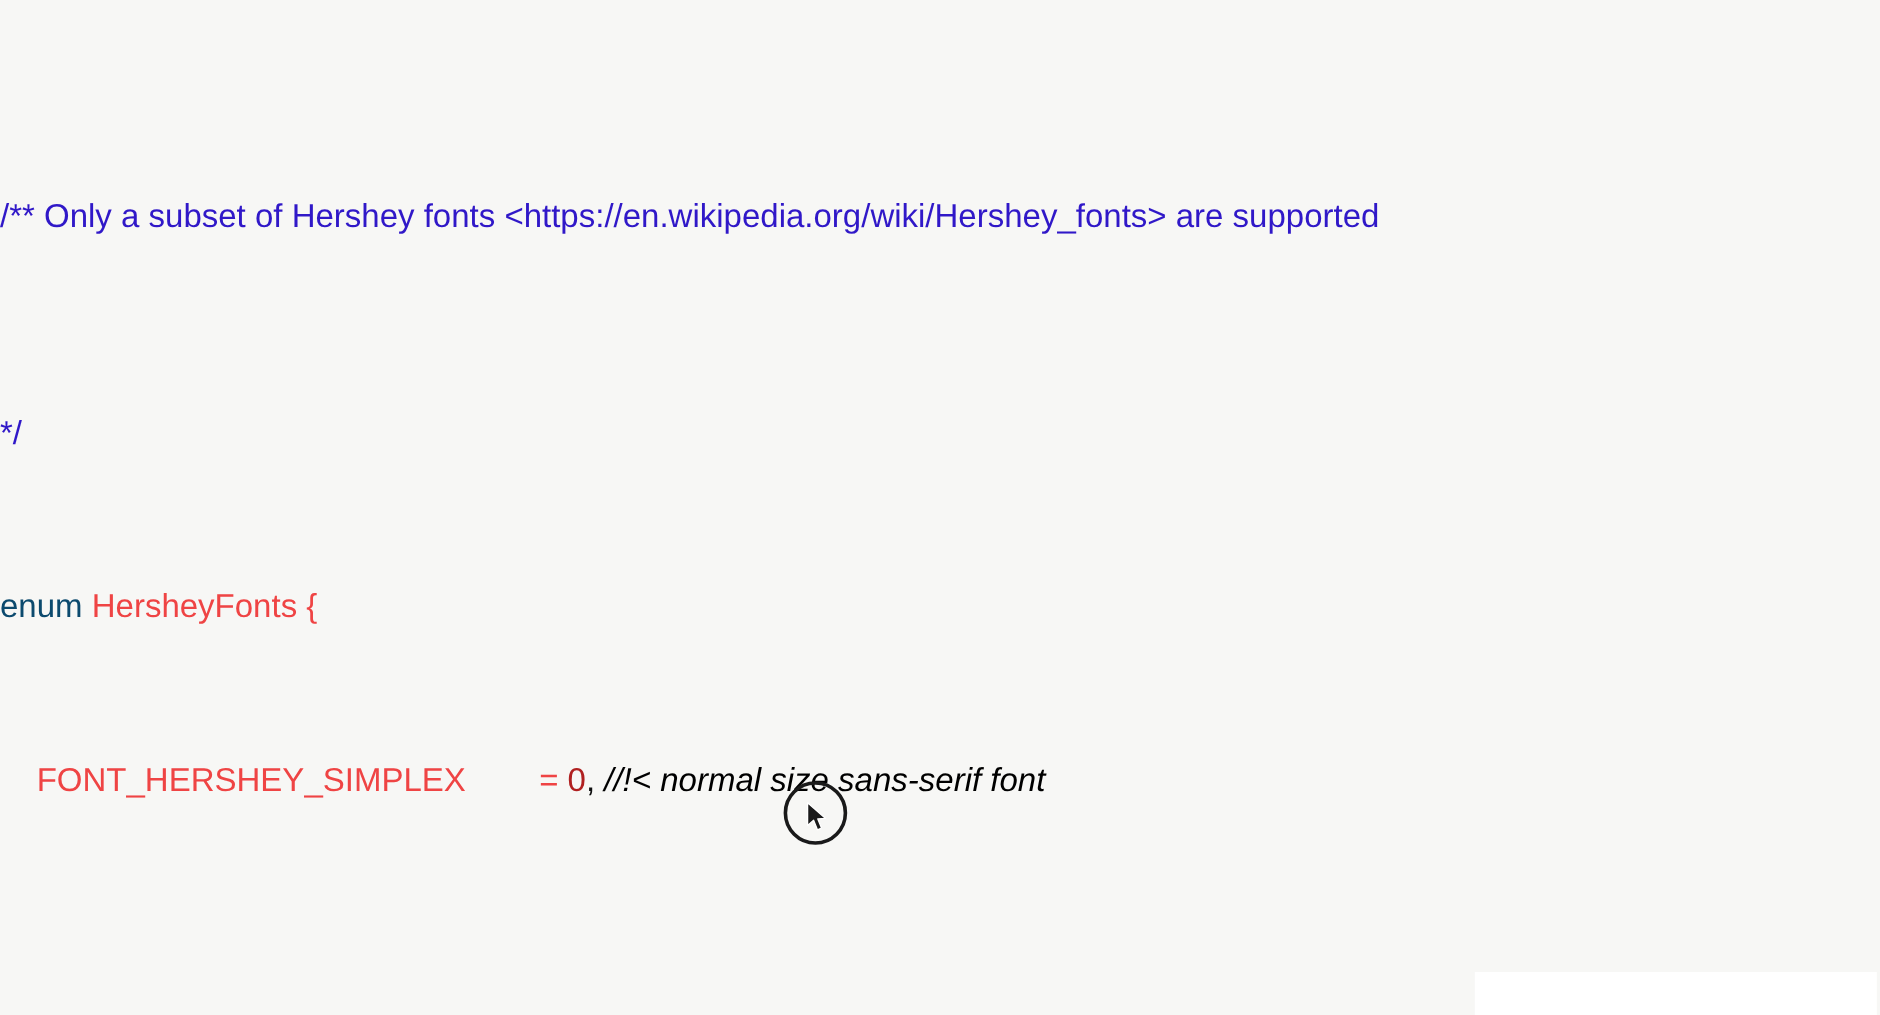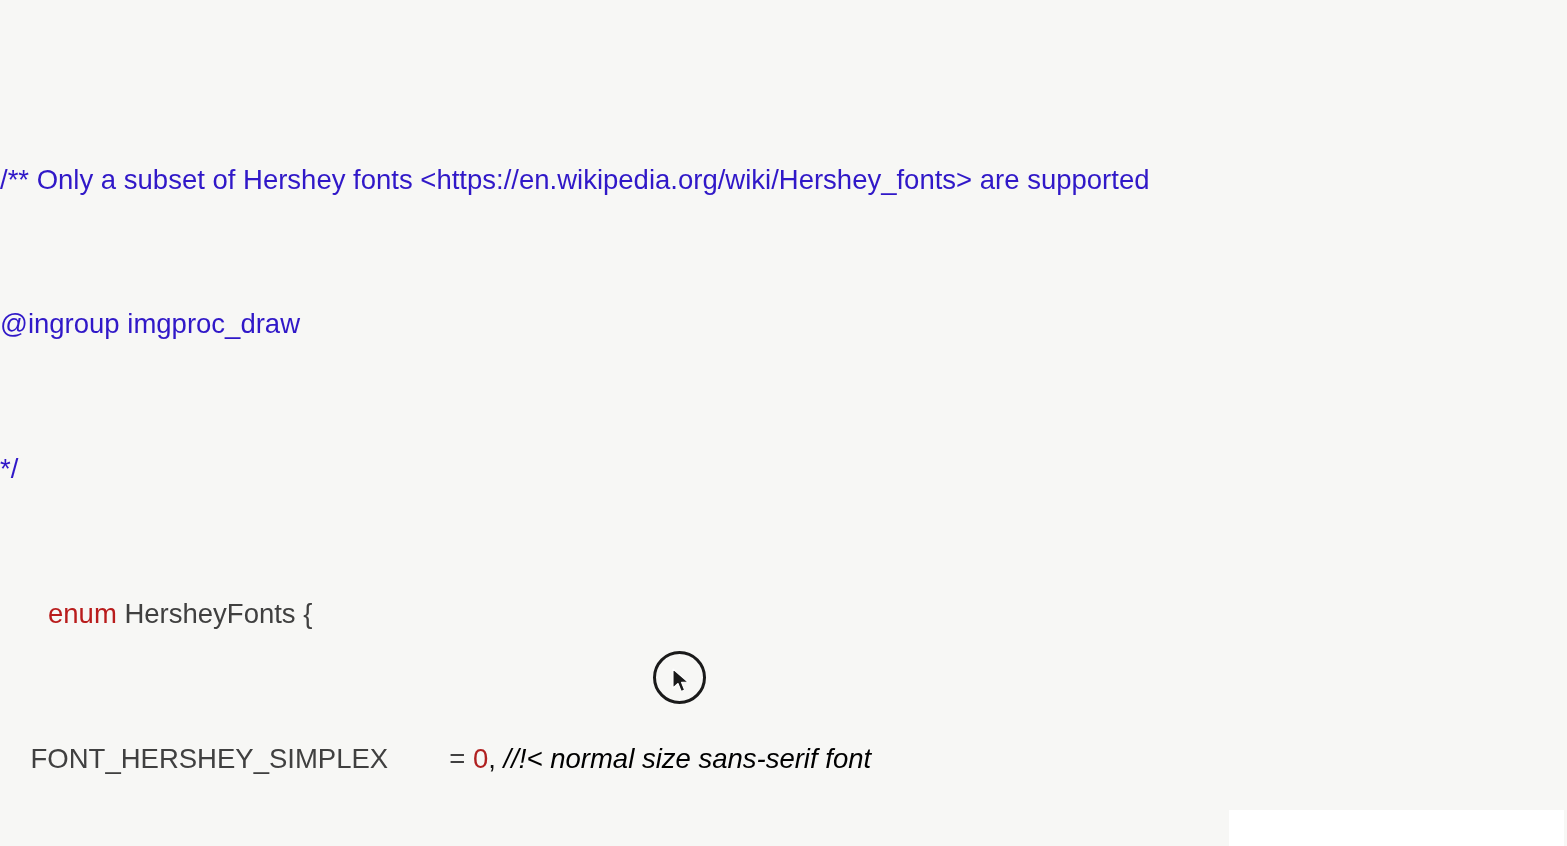--- a/index.html
+++ b/index.html
@@ -32,22 +32,22 @@
     word-break: break-all;
     overflow-wrap: anywhere;
     color: #111111;
     -webkit-font-smoothing: none;
   }
   .ln { display: block; min-height: 36.2px; }
 
   
   .cmt  { color: #000000; font-style: italic; }
   .cmt-r{ color: #3018c8; font-style: normal; }
-  .kw   { color: #b91c1c; font-style: normal; padding-left: 48px; }
-  .id   { color: #404040; font-style: normal; }
+  .kw   { color: #0c4a6e; font-style: normal; }
+  .id   { color: #ef4444; font-style: normal; }
   .num  { color: #b02020; font-style: normal; }
   .punc { color: #111111; font-style: normal; }
 
   
   #cursor-ring {
     position: absolute;
     left: 653px;
     top: 631px;
     width: 53px;
     height: 53px;
@@ -86,21 +86,20 @@
 </style>
 </head>
 <body>
 
 <div id="screen">
 
   <div id="code">
 
     <span class="ln"><span class="cmt-r">/** Only a subset of Hershey fonts &lt;https://en.wikipedia.org/wiki/Hershey_fonts&gt; are supported</span></span>
 
-    <span class="ln"><span class="cmt-r">@ingroup imgproc_draw</span></span>
 
     <span class="ln"><span class="cmt-r">*/</span></span>
 
     <span class="ln"><span class="kw">enum</span><span class="id"> HersheyFonts {</span></span>
 
     <span class="ln"><span class="id">    FONT_HERSHEY_SIMPLEX        = </span><span class="num">0</span><span class="punc">, </span><span class="cmt">//!&lt; normal size sans-serif font</span></span>
 
     
 
     

